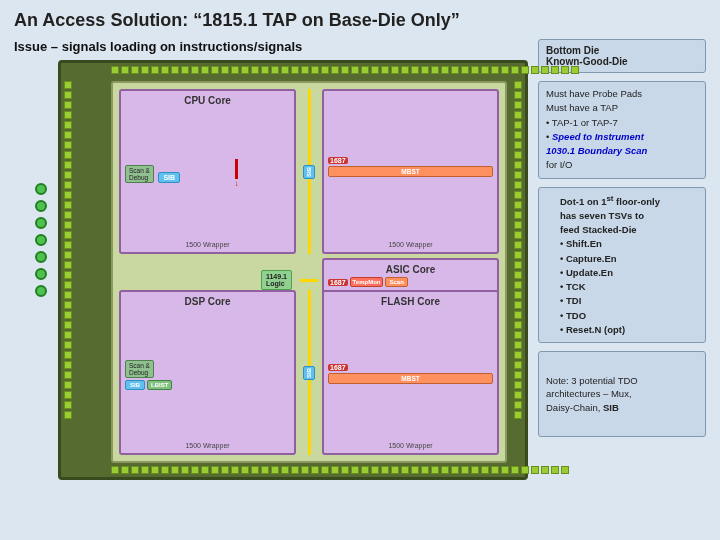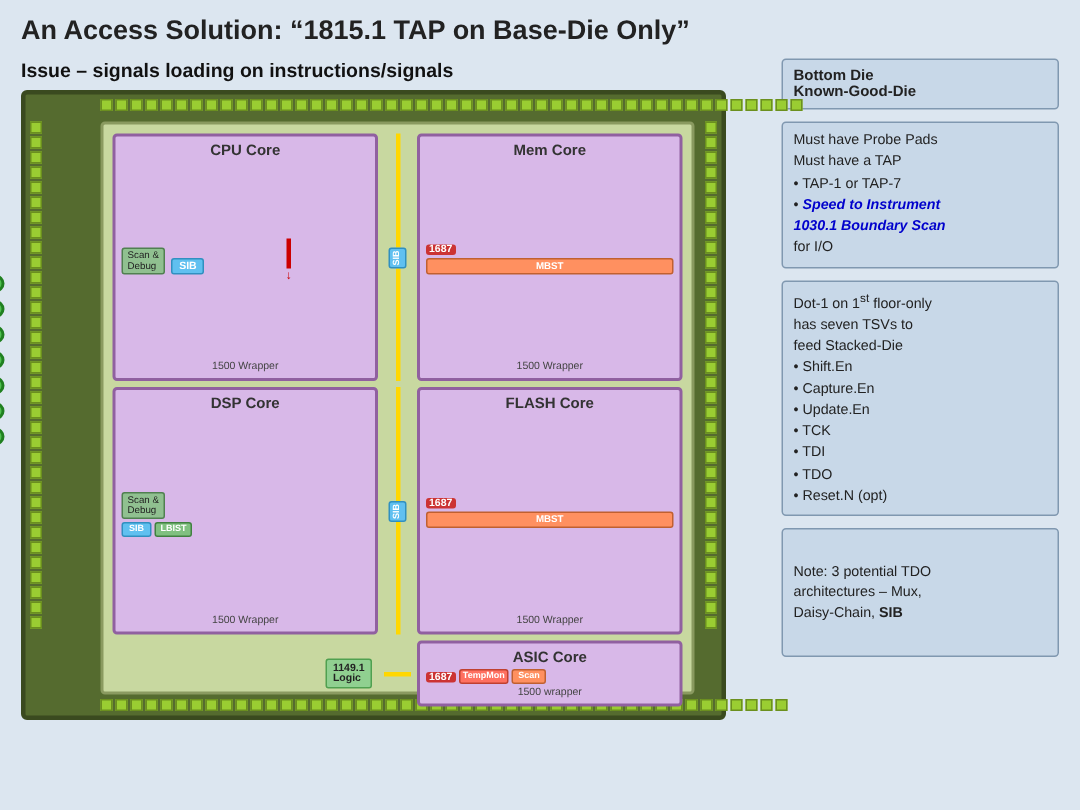--- a/index.html
+++ b/index.html
@@ -39,20 +39,21 @@
     }
     
     .chip-board {
       background: #556b2f;
       border: 3px solid #3a4a1f;
       border-radius: 4px;
       position: relative;
       width: 470px;
       height: 420px;
       padding: 18px 18px 14px 50px;
+      margin-left: 44px;
     }
     
     .bond-pads-top, .bond-pads-bottom {
       position: absolute;
       left: 50px; right: 0;
       display: flex;
       gap: 2px;
     }
     .bond-pads-top { top: 3px; }
     .bond-pads-bottom { bottom: 3px; }
@@ -170,24 +171,25 @@
     }
     .must-have-box .highlight {
       color: #0000cc;
       font-weight: bold;
       font-style: italic;
     }
     .dot1-box {
       background: #c8d8e8;
       border: 1px solid #8098b0;
       border-radius: 3px;
-      padding: 5px 7px;
+      padding: 5px 21px;
       font-size: 9.5px;
       color: #222;
       line-height: 1.5;
+      font-weight: bold;
     }
     .note-box {
       background: #c8d8e8;
       border: 1px solid #8098b0;
       border-radius: 3px;
       padding: 22px 7px;
       font-size: 9.5px;
       color: #222;
       line-height: 1.4;
     }
@@ -437,28 +439,48 @@
                   <div class="wrapper-label">1500 Wrapper</div>
                 </div>
 
                 <div style="display:flex; flex-direction:column; align-items:center; justify-content:center;">
                   <div style="width:3px; flex:1; background:#ffd700; min-height:10px;"></div>
                   <div style="background:#60c0f0; border:1px solid #3090c0; border-radius:2px; padding:1px 2px; font-size:6px; font-weight:bold; color:#fff; writing-mode:vertical-lr; transform:rotate(180deg);">SIB</div>
                   <div style="width:3px; flex:1; background:#ffd700; min-height:10px;"></div>
                 </div>
 
                 <div class="core-box mem">
-                  <div class="core-title">Mem Core</div>
                   <div style="flex:1; display:flex; flex-direction:column; justify-content:center; gap:1px;">
                     <div style="display:flex; align-items:center; gap:2px;">
                       <span style="font-size:7px; background:#cc3333; color:#fff; border-radius:2px; padding:0 2px; font-weight:bold;">1687</span>
                     </div>
                     <div class="mbst-box">MBST</div>
                   </div>
                   <div class="wrapper-label">1500 Wrapper</div>
+                </div>
+              </div>
+
+              <div style="display:grid; grid-template-columns:1fr 18px 1fr; gap:4px; height:28px;">
+
+                <div style="display:flex; align-items:center; justify-content:flex-end; padding-right:4px;">
+                  <div style="background:#90d090; border:1px solid #50a050; border-radius:2px; padding:2px 4px; font-size:7px; color:#222; font-weight:bold;">1149.1<br>Logic</div>
+                </div>
+
+                <div style="display:flex; align-items:center; justify-content:center;">
+                  <div style="width:18px; height:3px; background:#ffd700;"></div>
+                </div>
+
+                <div class="core-box asic">
+                  <div class="core-title">ASIC Core</div>
+                  <div style="display:flex; gap:2px; align-items:center;">
+                    <span style="font-size:7px; background:#cc3333; color:#fff; border-radius:2px; padding:0 2px; font-weight:bold;">1687</span>
+                    <span class="temmon-box">TempMon</span>
+                    <span class="scan-box">Scan</span>
+                  </div>
+                  <div class="wrapper-label">1500 wrapper</div>
                 </div>
               </div>
 
               <div style="display:grid; grid-template-columns:1fr 18px 1fr; gap:4px; flex:1;">
 
                 <div class="core-box dsp">
                   <div class="core-title">DSP Core</div>
                   <div style="display:flex; gap:3px; align-items:center; flex:1;">
                     <div>
                       <div class="scan-debug">Scan &amp;<br>Debug</div>
@@ -479,41 +501,20 @@
 
                 <div class="core-box flash">
                   <div class="core-title">FLASH Core</div>
                   <div style="flex:1; display:flex; flex-direction:column; justify-content:center; gap:1px;">
                     <div style="display:flex; align-items:center; gap:2px;">
                       <span style="font-size:7px; background:#cc3333; color:#fff; border-radius:2px; padding:0 2px; font-weight:bold;">1687</span>
                     </div>
                     <div class="mbst-box">MBST</div>
                   </div>
                   <div class="wrapper-label">1500 Wrapper</div>
-                </div>
-              </div>
-
-              <div style="display:grid; grid-template-columns:1fr 18px 1fr; gap:4px; height:28px;">
-
-                <div style="display:flex; align-items:center; justify-content:flex-end; padding-right:4px;">
-                  <div style="background:#90d090; border:1px solid #50a050; border-radius:2px; padding:2px 4px; font-size:7px; color:#222; font-weight:bold;">1149.1<br>Logic</div>
-                </div>
-
-                <div style="display:flex; align-items:center; justify-content:center;">
-                  <div style="width:18px; height:3px; background:#ffd700;"></div>
-                </div>
-
-                <div class="core-box asic">
-                  <div class="core-title">ASIC Core</div>
-                  <div style="display:flex; gap:2px; align-items:center;">
-                    <span style="font-size:7px; background:#cc3333; color:#fff; border-radius:2px; padding:0 2px; font-weight:bold;">1687</span>
-                    <span class="temmon-box">TempMon</span>
-                    <span class="scan-box">Scan</span>
-                  </div>
-                  <div class="wrapper-label">1500 wrapper</div>
                 </div>
               </div>
             </div>
           </div>
         </div>
         
         
       </div>
     </div>
 

